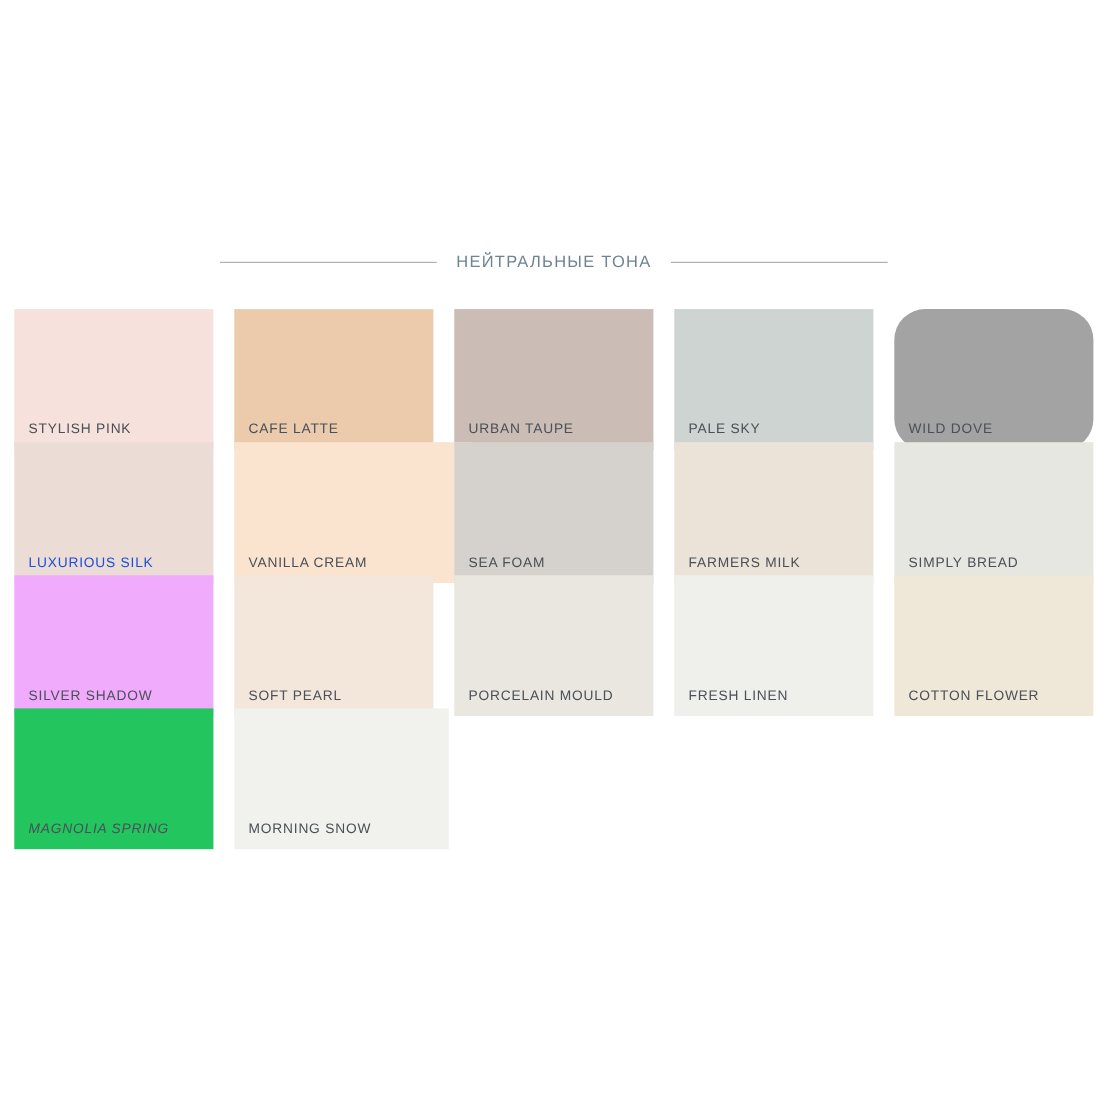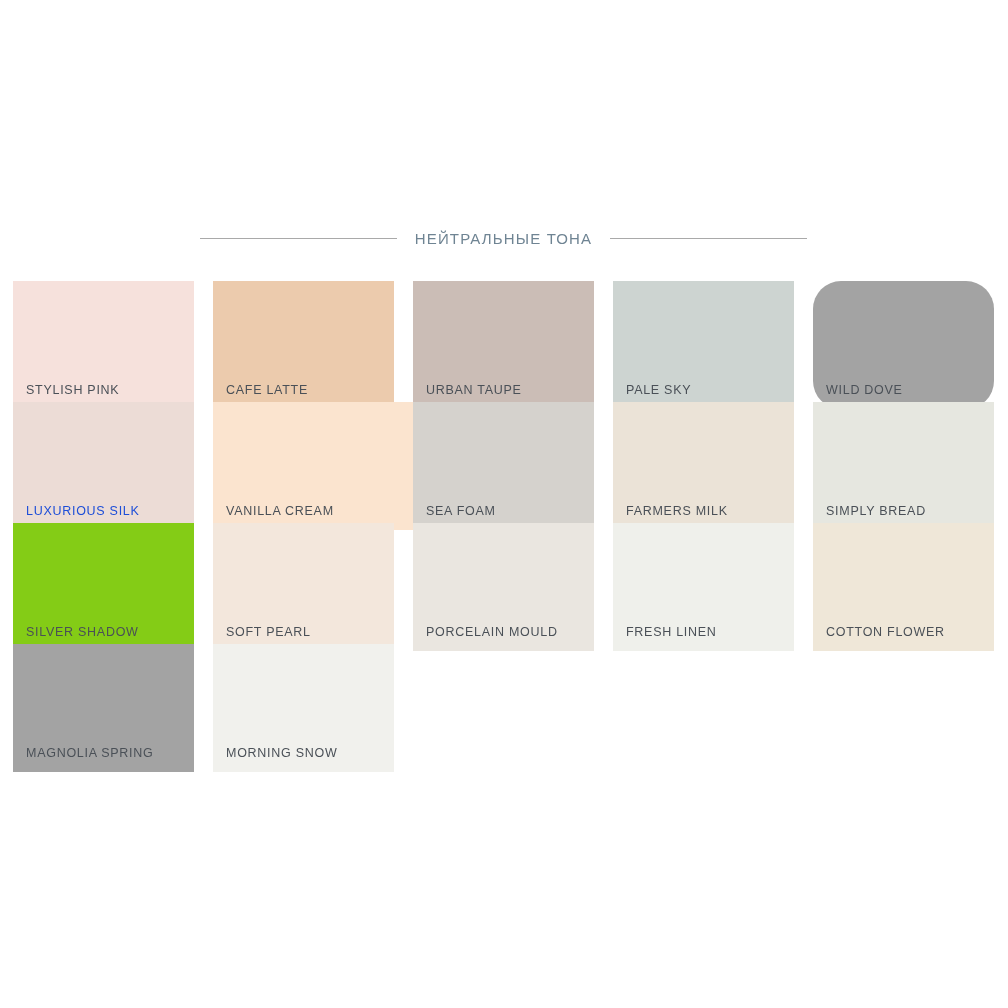--- a/index.html
+++ b/index.html
@@ -117,36 +117,36 @@
       </div>
       <div class="swatch" style="background: rgb(213, 210, 205);">
         <span class="swatch-label" style="color: rgb(74, 80, 87);">SEA FOAM</span>
       </div>
       <div class="swatch" style="background: rgb(235, 227, 215);">
         <span class="swatch-label" style="color: rgb(74, 80, 87);">FARMERS MILK</span>
       </div>
       <div class="swatch" style="background: rgb(230, 231, 224);">
         <span class="swatch-label" style="color: rgb(74, 80, 87);">SIMPLY BREAD</span>
       </div>
-      <div class="swatch" style="background: #84cc16;">
+      <div class="swatch" style="background: #f0abfc;">
         <span class="swatch-label" style="color: rgb(74, 80, 87);">SILVER SHADOW</span>
       </div>
       <div class="swatch" style="background: rgb(243, 231, 220);">
         <span class="swatch-label" style="color: rgb(74, 80, 87);">SOFT PEARL</span>
       </div>
       <div class="swatch" style="background: rgb(234, 230, 224);">
         <span class="swatch-label" style="color: rgb(74, 80, 87);">PORCELAIN MOULD</span>
       </div>
       <div class="swatch" style="background: rgb(239, 240, 235);">
         <span class="swatch-label" style="color: rgb(74, 80, 87);">FRESH LINEN</span>
       </div>
       <div class="swatch" style="background: rgb(239, 231, 216);">
         <span class="swatch-label" style="color: rgb(74, 80, 87);">COTTON FLOWER</span>
       </div>
-      <div class="swatch" style="background: #a3a3a3;">
+      <div class="swatch" style="background: #22c55e; font-style: italic;">
         <span class="swatch-label" style="color: rgb(74, 80, 87);">MAGNOLIA SPRING</span>
       </div>
-      <div class="swatch" style="background: rgb(241, 241, 237);">
+      <div class="swatch" style="background: rgb(241, 241, 237); padding-left: 14px;">
         <span class="swatch-label" style="color: rgb(74, 80, 87);">MORNING SNOW</span>
       </div>
     </div>
 
 </div>
 
 </body></html>

